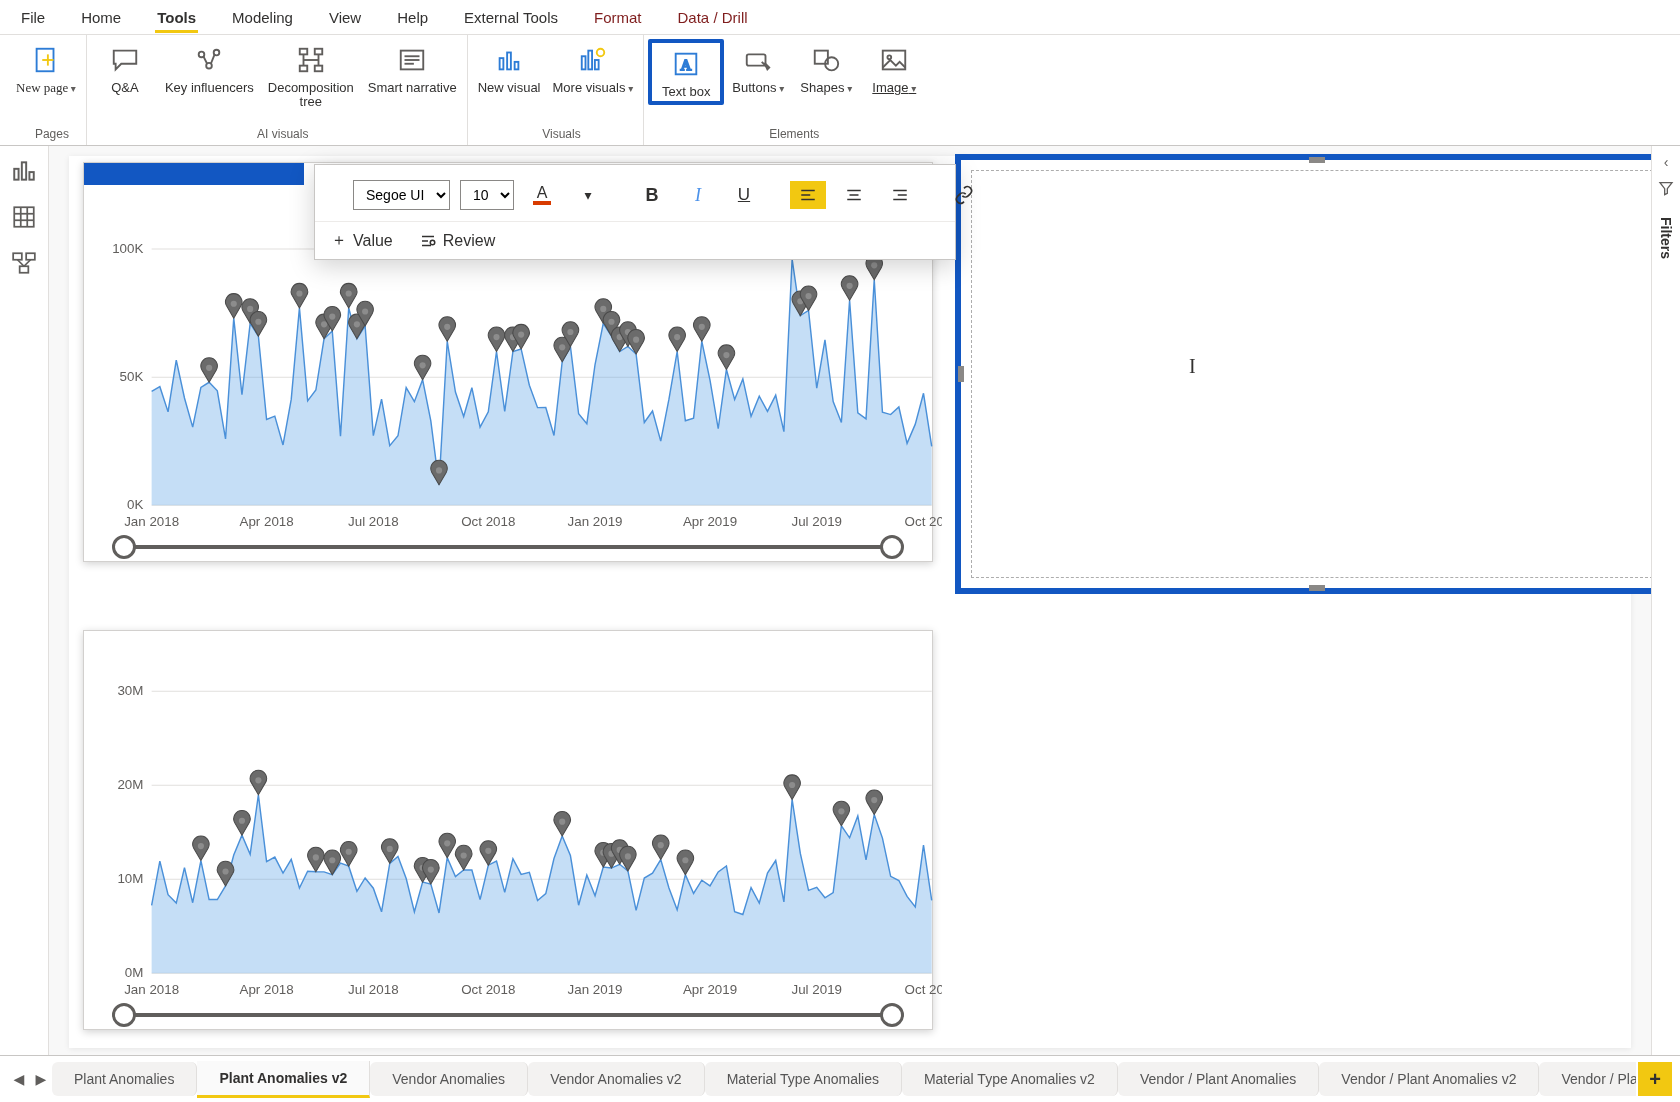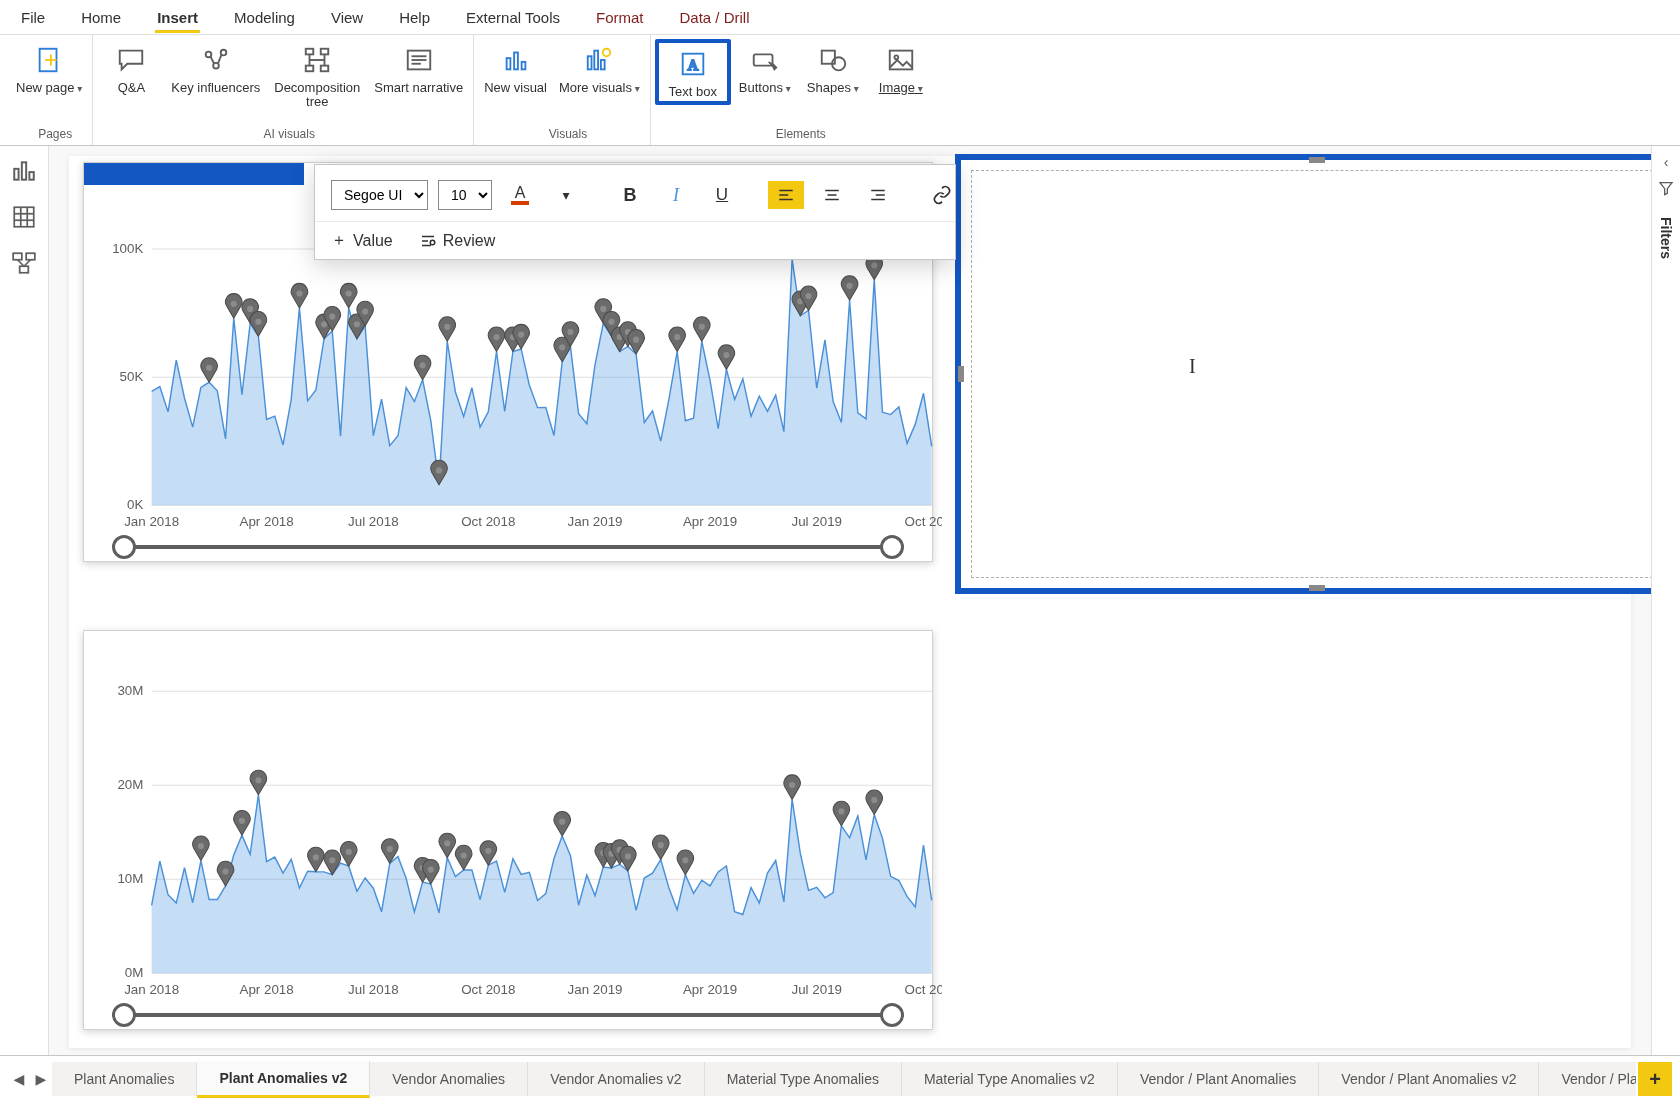--- a/index.html
+++ b/index.html
@@ -243,21 +243,21 @@
     gap: 10px;
     padding: 8px 16px;
   }
   .ft-select {
     height: 30px;
     border: 1px solid #8a8886;
     background: #fff;
     font: inherit;
     padding: 0 8px;
   }
-  .font-sel { width: 170px; }
+  .font-sel { width: 170px; margin-left: 22px; }
   .size-sel { width: 58px; }
   .ft-btn {
     min-width: 28px;
     height: 28px;
     display: inline-flex;
     align-items: center;
     justify-content: center;
     cursor: pointer;
     padding: 0 4px;
     color: #323130;
@@ -315,57 +315,58 @@
     white-space: nowrap;
   }
   .pf-tab.active {
     border-bottom: 3px solid #f2c811;
     font-weight: 600;
     background: #fafafa;
   }
   .pf-tab:not(.active) {
     color: #555;
     background: #f3f2f1;
+    border-radius: 6px;
   }
   .pf-add {
     width: 34px; height: 34px;
     background: #f2c811;
     display: flex; align-items: center; justify-content: center;
     font-size: 20px; font-weight: 600; color: #323130;
     cursor: pointer;
     margin-left: 2px;
   }
 </style>
 </head>
 <body>
 
 <div class="menubar">
   <div class="menu-tab file">File</div>
   <div class="menu-tab">Home</div>
-  <div class="menu-tab active">Insert</div>
+  <div class="menu-tab active">Tools</div>
   <div class="menu-tab">Modeling</div>
   <div class="menu-tab">View</div>
   <div class="menu-tab">Help</div>
   <div class="menu-tab">External Tools</div>
   <div class="menu-tab contextual">Format</div>
   <div class="menu-tab contextual">Data / Drill</div>
 </div>
 
 <div class="ribbon" id="ribbon">
     <div class="rib-group">
       <div class="rib-items">
         <div class="rib-btn">
           <div class="rib-ico">
             <svg viewBox="0 0 32 32" fill="none" stroke="#2d7cd6" stroke-width="2">
               <rect x="6" y="4" width="18" height="24"></rect>
               <line x1="12" y1="16" x2="24" y2="16" stroke="#f2c811"></line>
               <line x1="18" y1="10" x2="18" y2="22" stroke="#f2c811"></line>
             </svg>
           </div>
-          <div class="caret" style="white-space: normal; max-width: 90px;">New page</div>
+          <div class="caret" style="white-space: normal; max-width: 90px; font-family: Liberation Serif, serif;">New page</div>
         </div>
       </div>
       <div class="rib-label">Pages</div>
     </div>
     <div class="rib-group">
       <div class="rib-items">
         <div class="rib-btn">
           <div class="rib-ico">
             <svg viewBox="0 0 32 32" fill="none" stroke="#605e5c" stroke-width="2">
               <path d="M4 6h24v14H12l-6 6V20H4z"></path>

